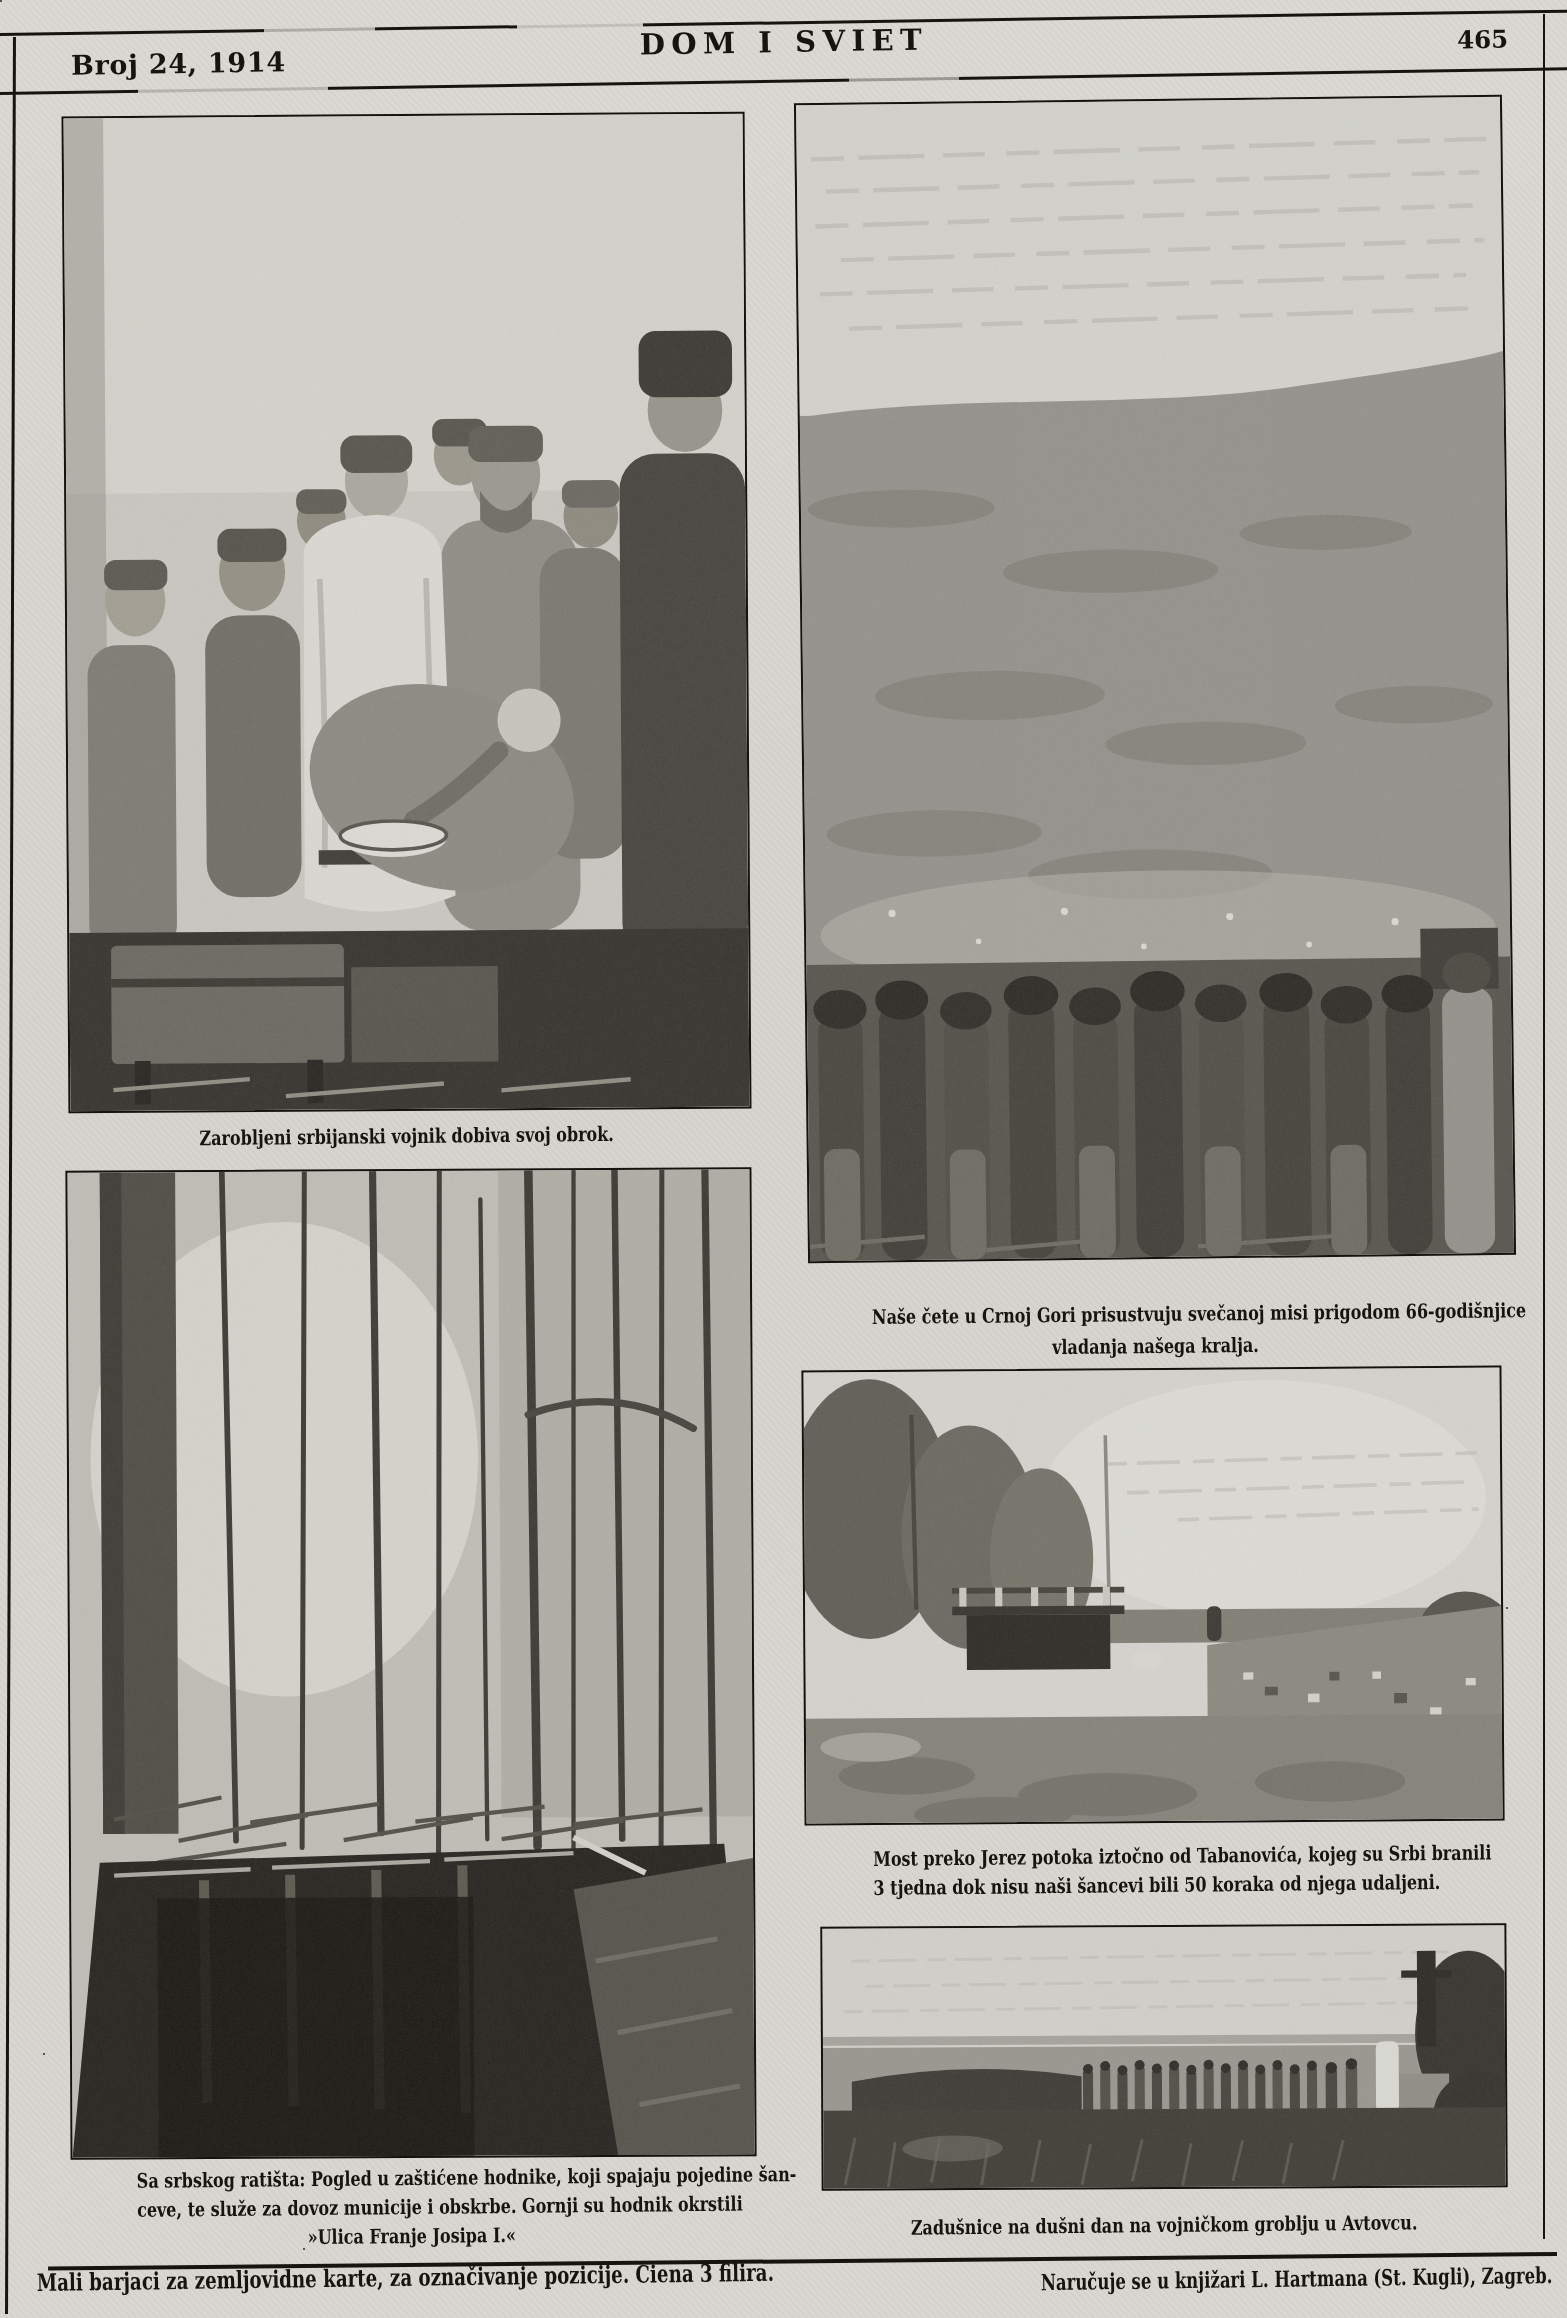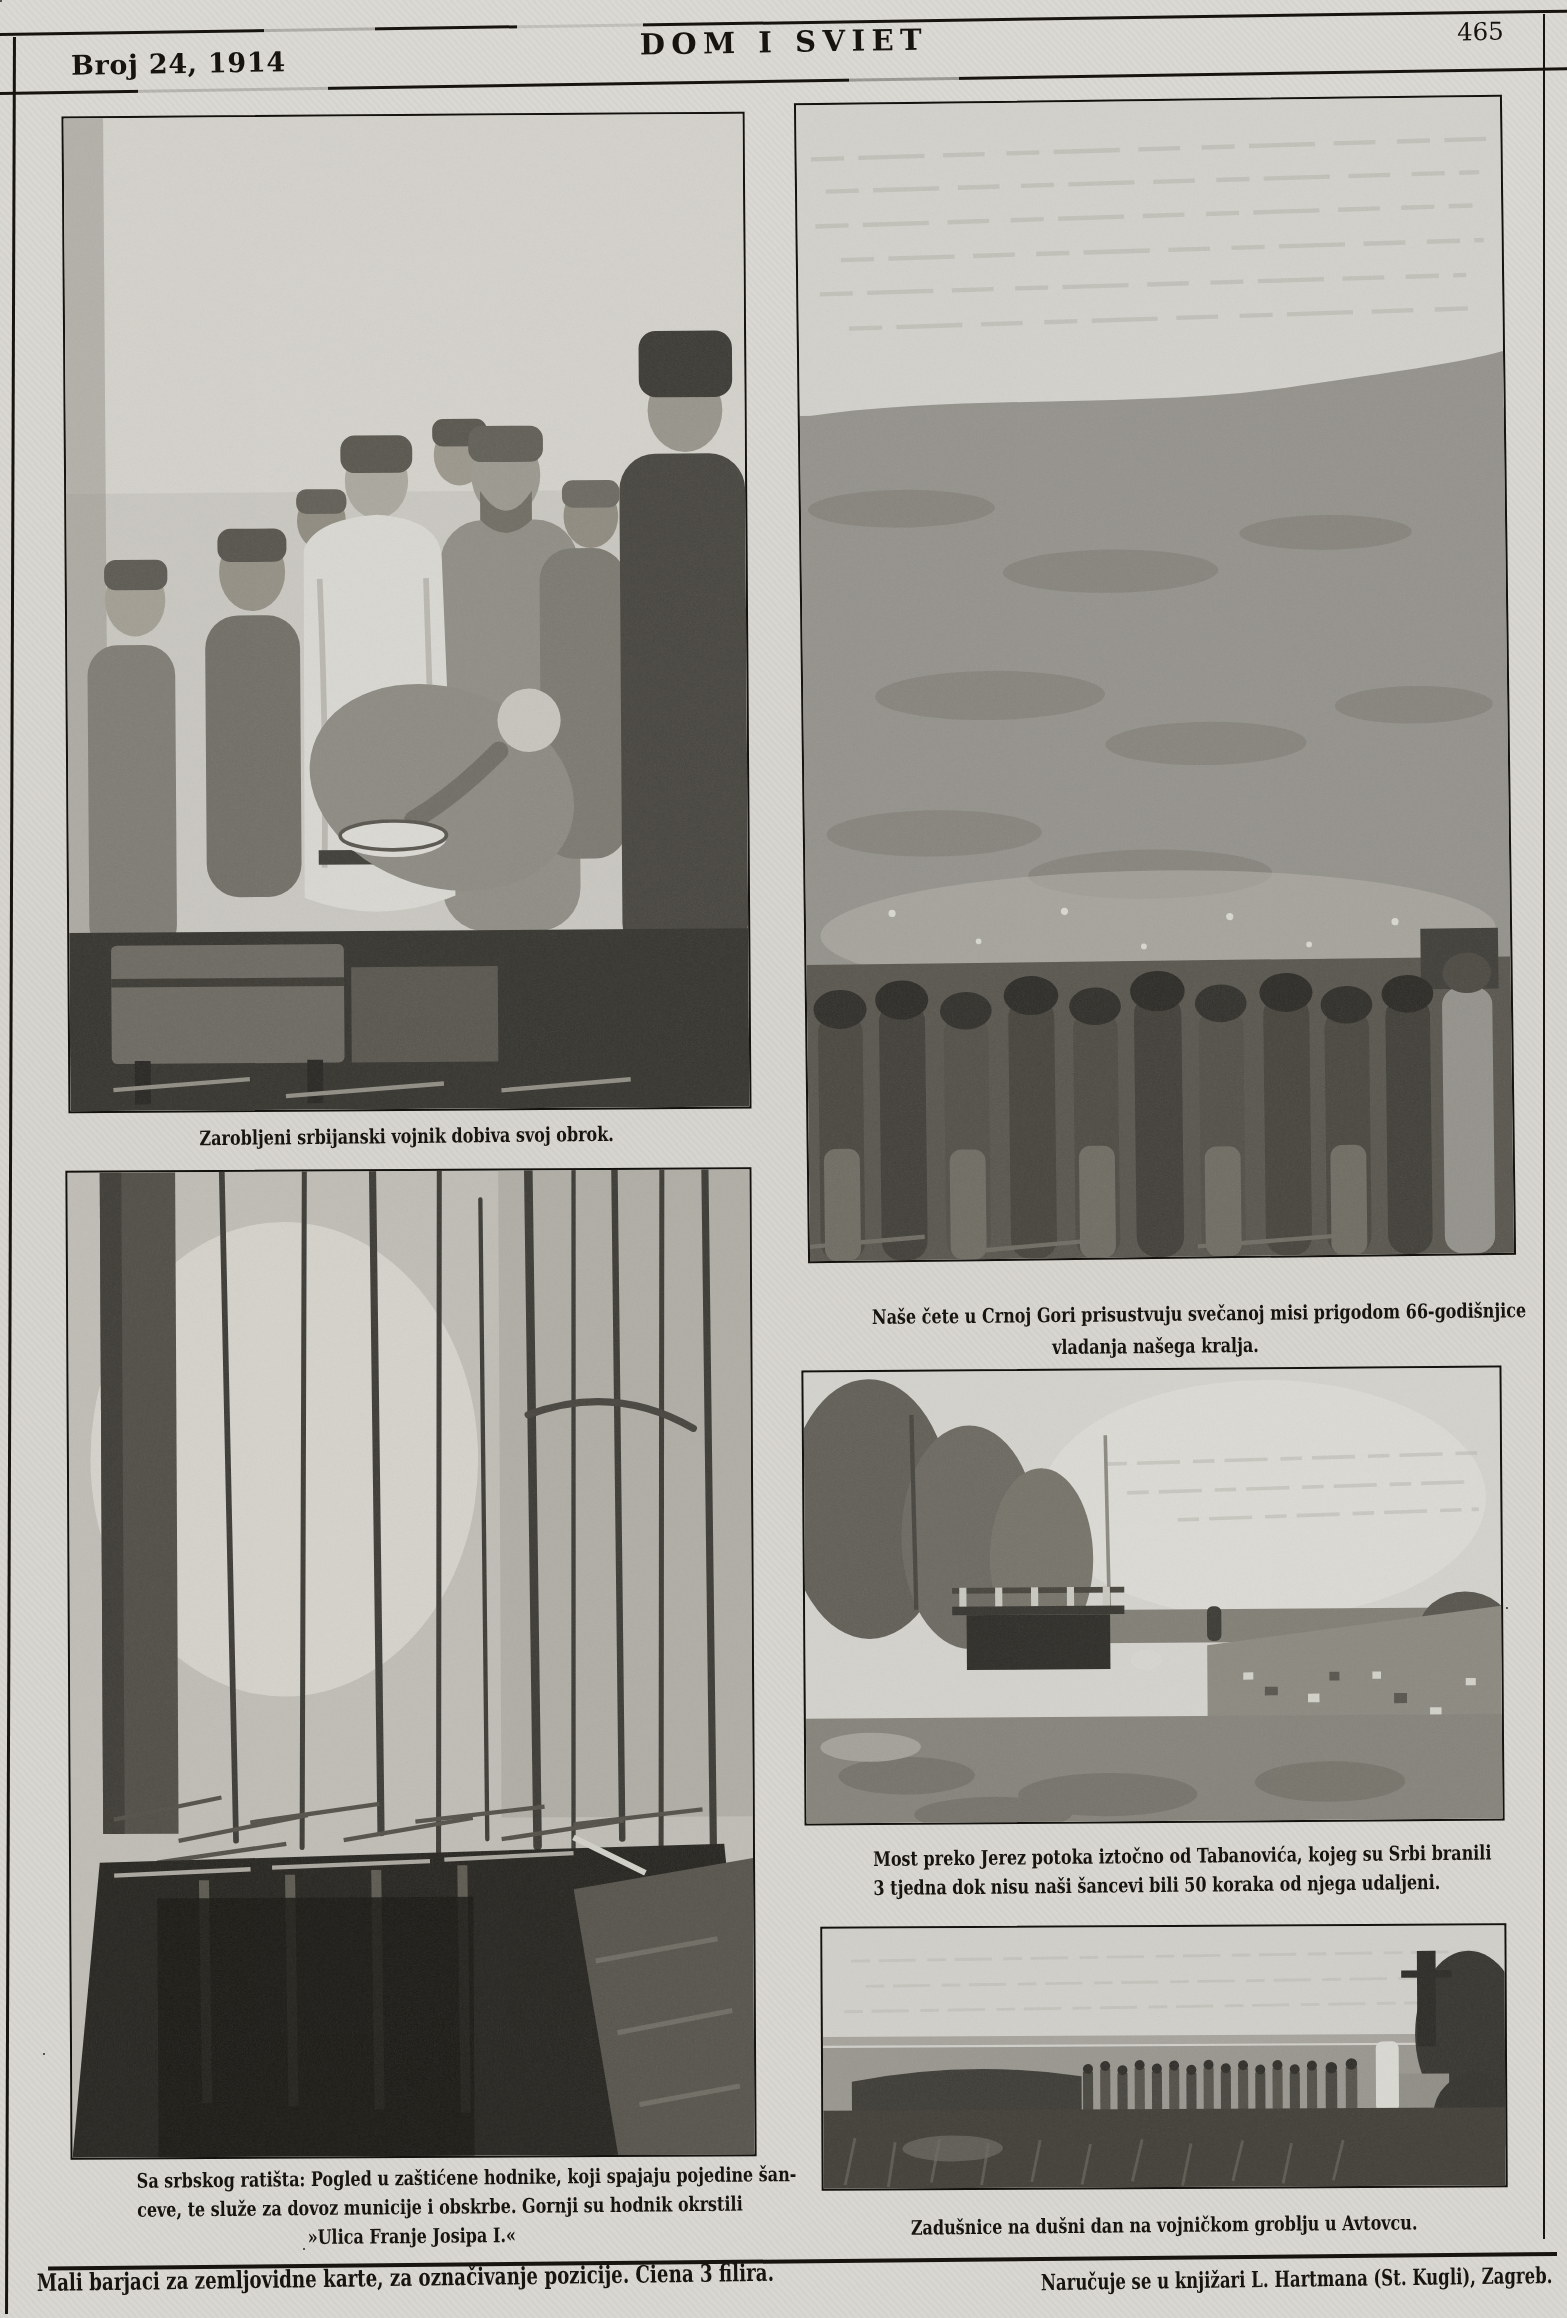--- a/index.html
+++ b/index.html
@@ -20,21 +20,21 @@
   .hrule{position:absolute;height:2.9px;background:#17140f;transform-origin:left center;}
   .top-rule{left:-4.3px;top:33px;width:1579px;transform:rotate(-.85deg);
     background:linear-gradient(90deg,#17140f 0 17%,rgba(23,20,15,.22) 17% 24%,#17140f 24% 33%,rgba(23,20,15,.12) 33% 41%,#17140f 41% 100%);}
   .mid-rule{left:-4.3px;top:92px;width:1579px;transform:rotate(-.9deg);
     background:linear-gradient(90deg,#17140f 0 9%,rgba(23,20,15,.18) 9% 21%,#17140f 21% 54%,rgba(23,20,15,.32) 54% 61%,#17140f 61% 100%);}
   .bottom-rule{left:48px;top:2252px;width:1509px;height:3.6px;background:#17140f;
     transform:rotate(-.55deg);transform-origin:right center;}
   .issue{position:absolute;left:71px;top:48px;font-size:27px;font-weight:700;letter-spacing:0.7px;transform:rotate(-1deg);}
   .masthead{position:absolute;left:50%;top:24.5px;font-size:29px;font-weight:700;letter-spacing:6.5px;
     transform:translateX(-50%) rotate(-1deg);}
-  .pagenum{position:absolute;left:1457px;top:17px;font-size:24.5px;font-weight:400;transform:rotate(-1deg);}
+  .pagenum{position:absolute;left:1457px;top:25px;font-size:24.5px;font-weight:700;transform:rotate(-1deg);}
   figure.photo{position:absolute;margin:0;border:2.9px solid #14120e;box-sizing:border-box;background:#b9b7b0;}
   figure.photo svg{display:block;width:100%;height:100%;}
   .p1{left:65px;top:114px;width:683px;height:997px;transform:rotate(-.4deg);}
   .p2{left:801px;top:99px;width:708px;height:1160px;transform:rotate(-.7deg);}
   .p3{left:68px;top:1169px;width:686px;height:989px;transform:rotate(-.3deg);}
   .p4{left:803px;top:1368px;width:700px;height:455px;transform:rotate(-.4deg);}
   .p5{left:821px;top:1925px;width:686px;height:264px;transform:rotate(-.3deg);}
   .caption{position:absolute;text-align:center;font-weight:700;font-size:20px;line-height:32px;
     transform:rotate(-.6deg) scaleX(.8);transform-origin:center top;white-space:nowrap;}
   .caption span{display:block;}

